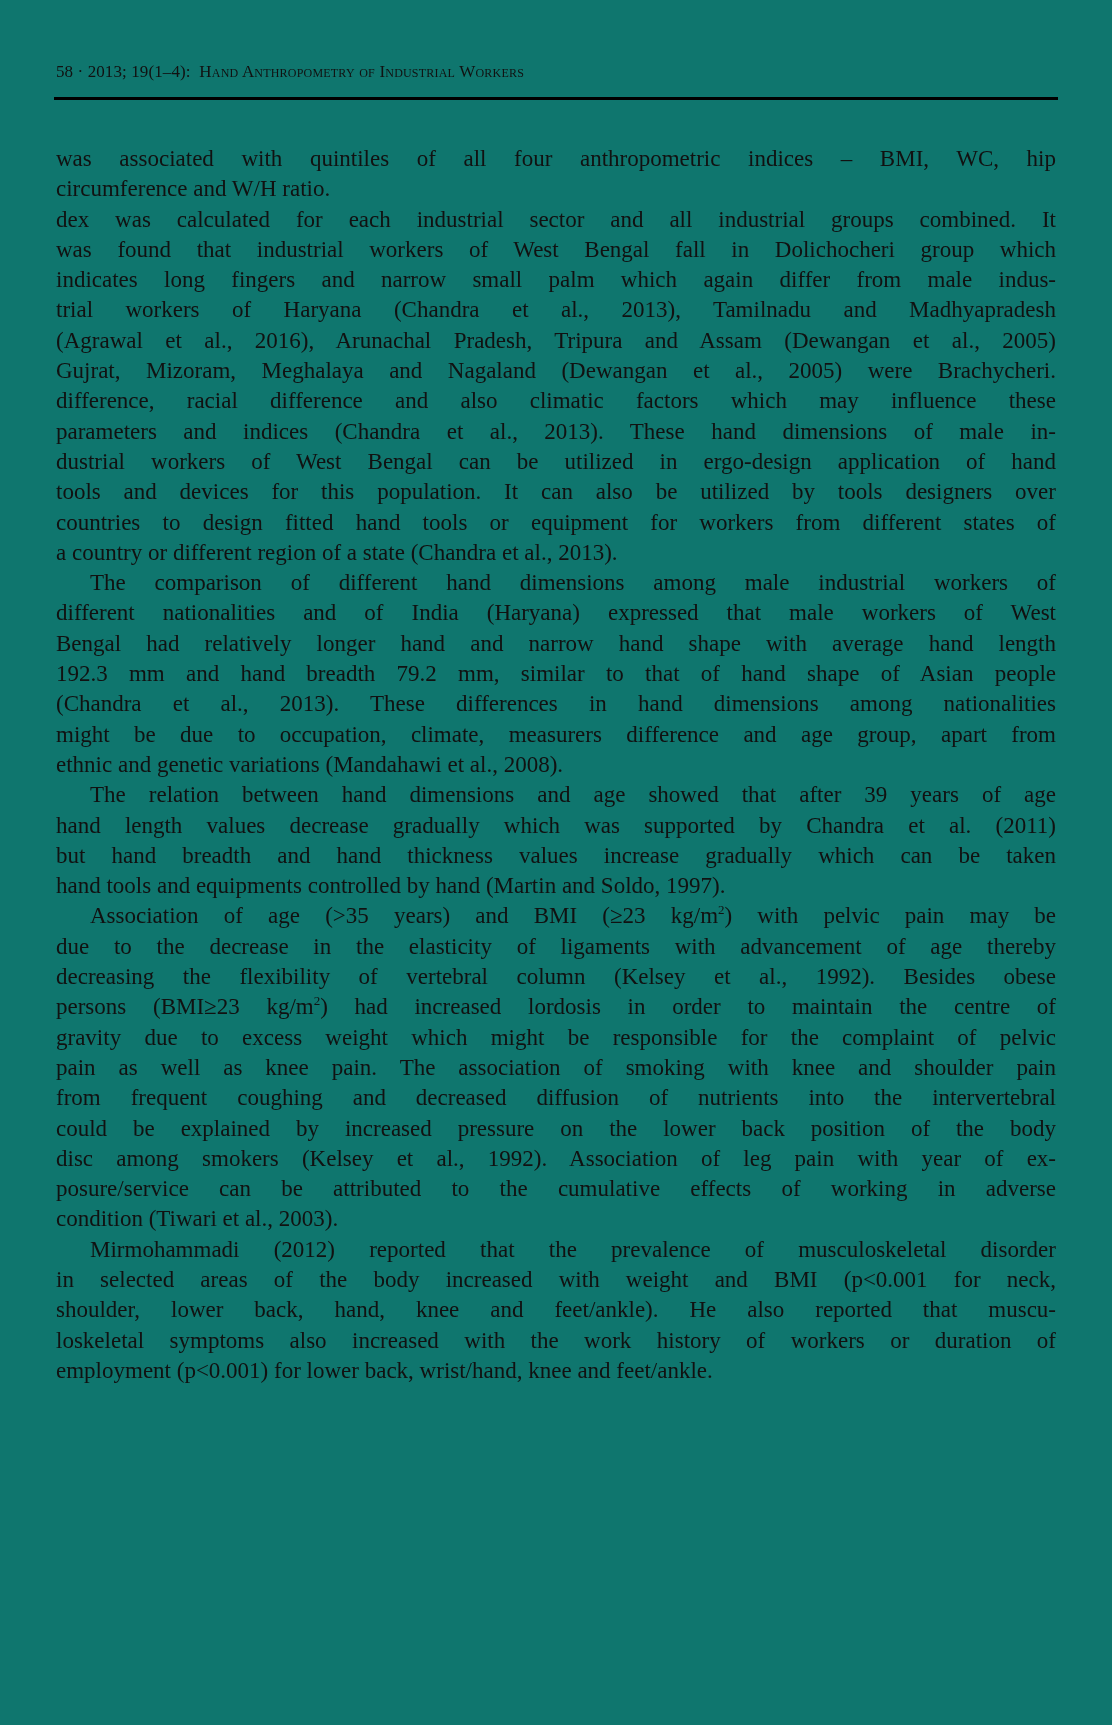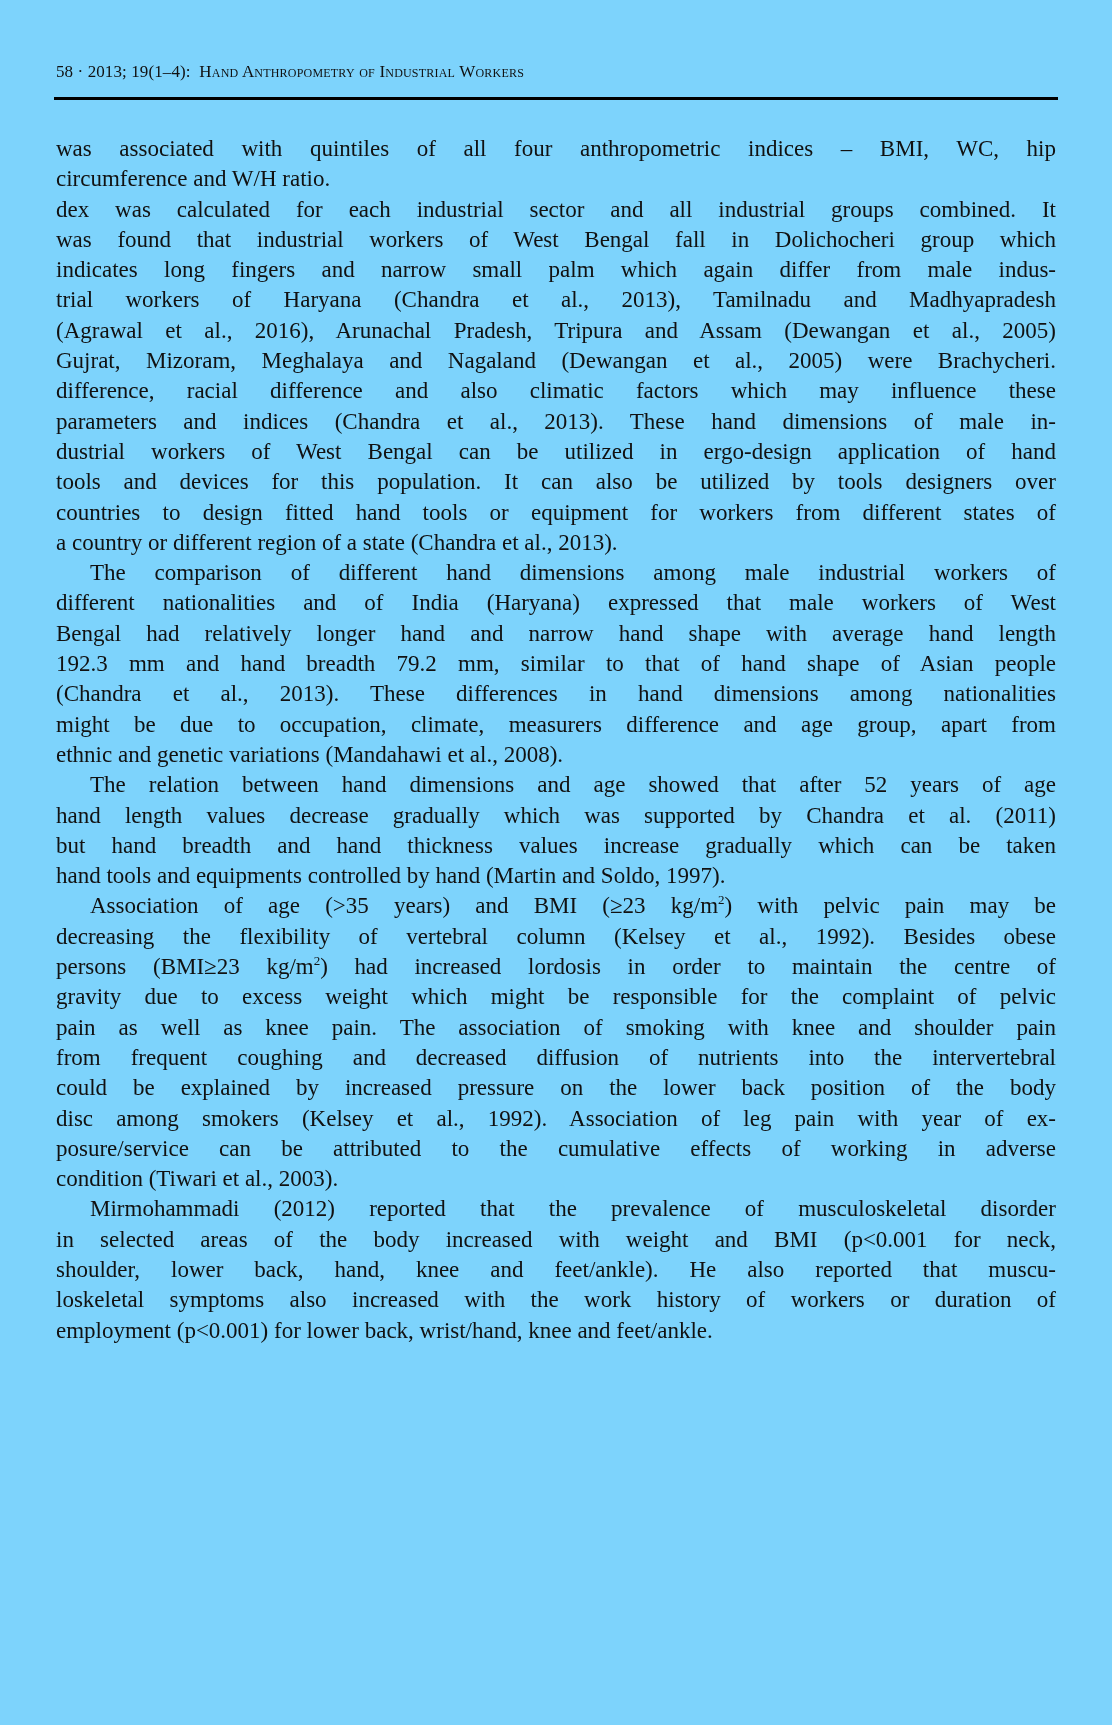--- a/index.html
+++ b/index.html
@@ -1,28 +1,28 @@
 <!DOCTYPE html>
 <html><head>
 <meta charset="utf-8">
 <style>
   html, body { margin: 0; padding: 0; background: #ffffff; }
   body { width: 1112px; height: 1725px; position: relative; overflow: hidden; }
-  .page { position: absolute; left: 0; top: 0; width: 1112px; height: 1725px; background: #7dd3fc; }
+  .page { position: absolute; left: 0; top: 0; width: 1112px; height: 1725px; background: #0f766e; }
   .running-head {
     position: absolute; left: 56px; top: 62px;
     font-family: "Liberation Serif", serif; font-size: 17px; color: #111;
     letter-spacing: 0.1px; white-space: nowrap;
   }
   .running-head .sc { font-variant: small-caps; letter-spacing: 0.2px; }
   .head-rule {
     position: absolute; left: 54px; top: 97px; width: 1004px; height: 3px; background: #000;
   }
   .body-text {
-    position: absolute; left: 56px; top: 134px; width: 1000px;
+    position: absolute; left: 56px; top: 144px; width: 1000px;
     font-family: "Liberation Serif", serif; font-size: 23px; color: #111;
   }
   .line {
     display: block; height: 30.3px; line-height: 30.3px;
     text-align: justify; text-align-last: justify; white-space: nowrap;
   }
   .line.last { text-align-last: left; }
   .line.indent { padding-left: 34px; }
   .fill {
     display: block; width: 100%; text-align: justify; text-align-last: justify; white-space: normal;
@@ -108,35 +108,38 @@
         </span>
         <span class="line">
           <span class="fill">might be due to occupation, climate, measurers difference and age group, apart from</span>
         </span>
         <span class="line last">
           <span class="fill">ethnic and genetic variations (Mandahawi et al., 2008).</span>
         </span>
       </div>
       <div>
         <span class="line indent">
-          <span class="fill">The relation between hand dimensions and age showed that after 52 years of age</span>
+          <span class="fill">The relation between hand dimensions and age showed that after 39 years of age</span>
         </span>
         <span class="line">
           <span class="fill">hand length values decrease gradually which was supported by Chandra et al. (2011)</span>
         </span>
         <span class="line">
           <span class="fill">but hand breadth and hand thickness values increase gradually which can be taken</span>
         </span>
         <span class="line last">
           <span class="fill">hand tools and equipments controlled by hand (Martin and Soldo, 1997).</span>
         </span>
       </div>
       <div>
         <span class="line indent">
           <span class="fill">Association of age (&gt;35 years) and BMI (≥23 kg/m<sup>2</sup>) with pelvic pain may be</span>
+        </span>
+        <span class="line">
+          <span class="fill">due to the decrease in the elasticity of ligaments with advancement of age thereby</span>
         </span>
         <span class="line">
           <span class="fill">decreasing the flexibility of vertebral column (Kelsey et al., 1992). Besides obese</span>
         </span>
         <span class="line">
           <span class="fill">persons (BMI≥23 kg/m<sup>2</sup>) had increased lordosis in order to maintain the centre of</span>
         </span>
         <span class="line">
           <span class="fill">gravity due to excess weight which might be responsible for the complaint of pelvic</span>
         </span>

